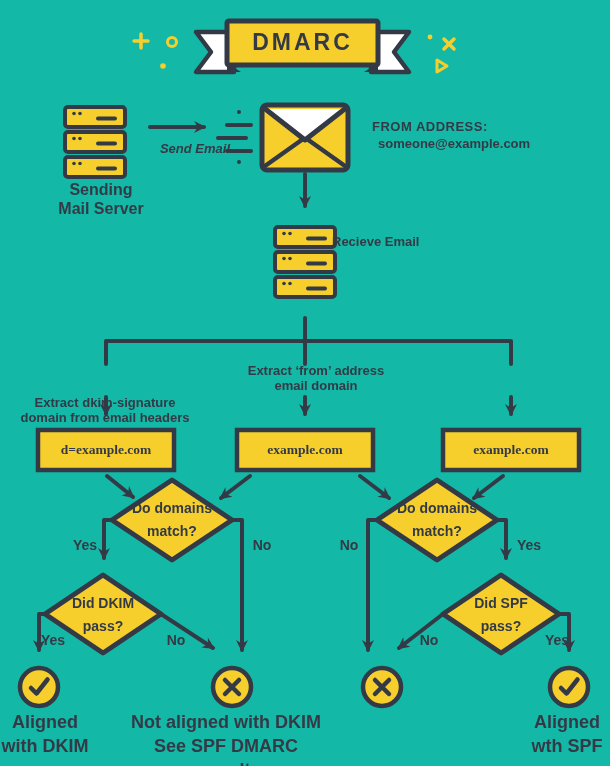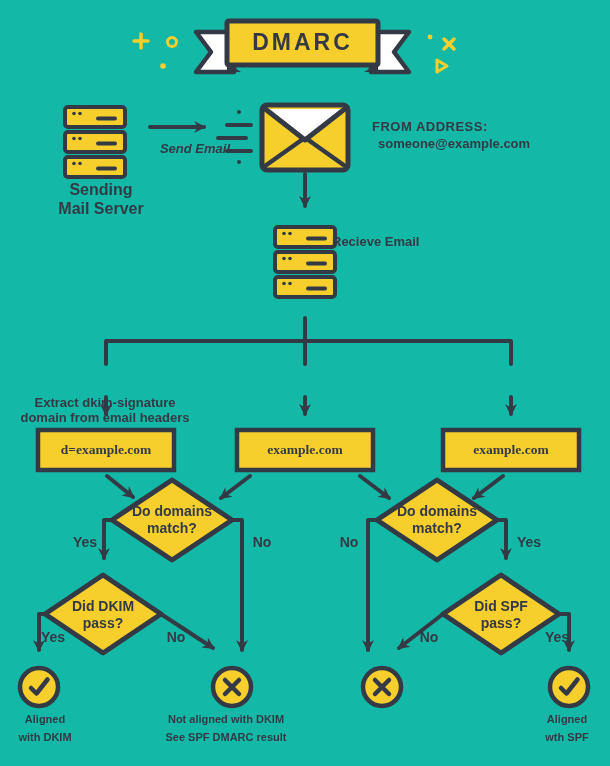--- a/index.html
+++ b/index.html
@@ -9,22 +9,22 @@
     font-family:"Liberation Sans", sans-serif;
   }
   svg.layer { position:absolute; left:0; top:0; }
   .label {
     position:absolute; font-weight:bold; color:#333A46;
     white-space:pre-line; text-align:center; line-height:1.18;
   }
   .flex-center { display:flex; align-items:center; justify-content:center; }
   .t23 { font-size:23px; letter-spacing:3px; }
   .t16 { font-size:16px; line-height:19px; }
-  .t14 { font-size:14px; line-height:17px; }
-  .t14r { font-size:11px; line-height:18px; }
+  .t14 { font-size:14px; line-height:23px; }
+  .t14r { font-size:18px; line-height:24px; }
   .t13 { font-size:13px; line-height:15px;padding-left:11px; }
   .t13b { font-size:13.5px;font-family:Liberation Serif, serif; }
   .left-align { text-align:left; }
 </style>
 </head>
 <body>
 
 <div id="canvas">
 
   <svg class="layer" width="610" height="766" viewBox="0 0 610 766">
@@ -181,20 +181,22 @@
   <div class="label t13" style="left:144px; top:141px; width:80px;font-style:italic;">Send Email</div>
 
   <div class="label t13 left-align" style="left:361px; top:119px; width:180px; letter-spacing:0.5px;">FROM ADDRESS:</div>
   <div class="label t13 left-align" style="left:367px; top:136px; width:180px;">someone@example.com</div>
 
   <div class="label t13 left-align" style="left:321px; top:186px; width:120px;margin-top:48px;">Recieve Email</div>
 
 
   <div class="label t13" style="left:4px; top:363px; width:180px;margin-top:32px;">Extract dkim-signature
 domain from email headers</div>
+  <div class="label t13" style="left:215px; top:363px; width:180px;">Extract ‘from’ address
+email domain</div>
 
   <div class="label t13b flex-center" style="left:38px; top:430px; width:136px; height:40px;">d=example.com</div>
   <div class="label t13b flex-center" style="left:237px; top:430px; width:136px; height:40px;">example.com</div>
   <div class="label t13b flex-center" style="left:443px; top:430px; width:136px; height:40px;">example.com</div>
 
   <div class="label t14 flex-center" style="left:112px; top:498px; width:120px; height:44px;">Do domains
 match?</div>
   <div class="label t14 flex-center" style="left:377px; top:498px; width:120px; height:44px;">Do domains
 match?</div>
 

